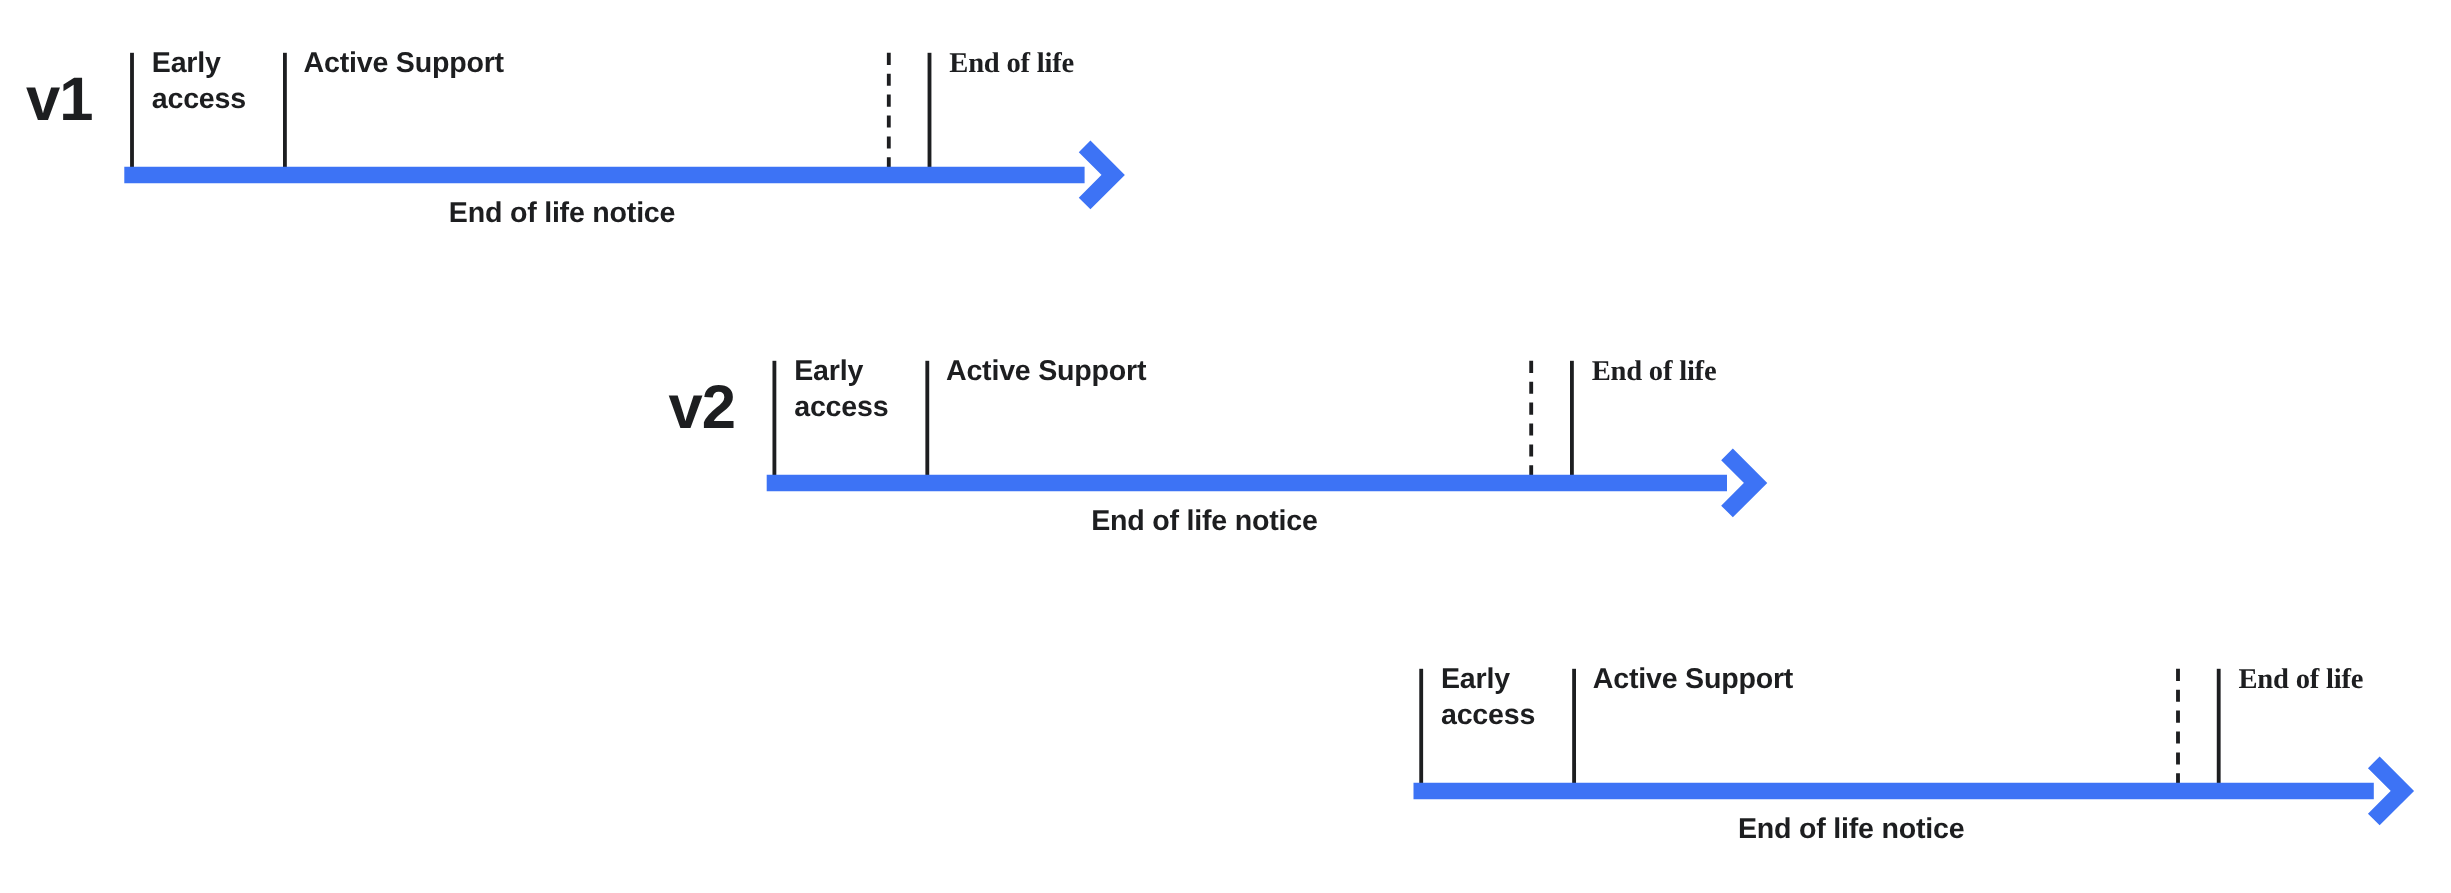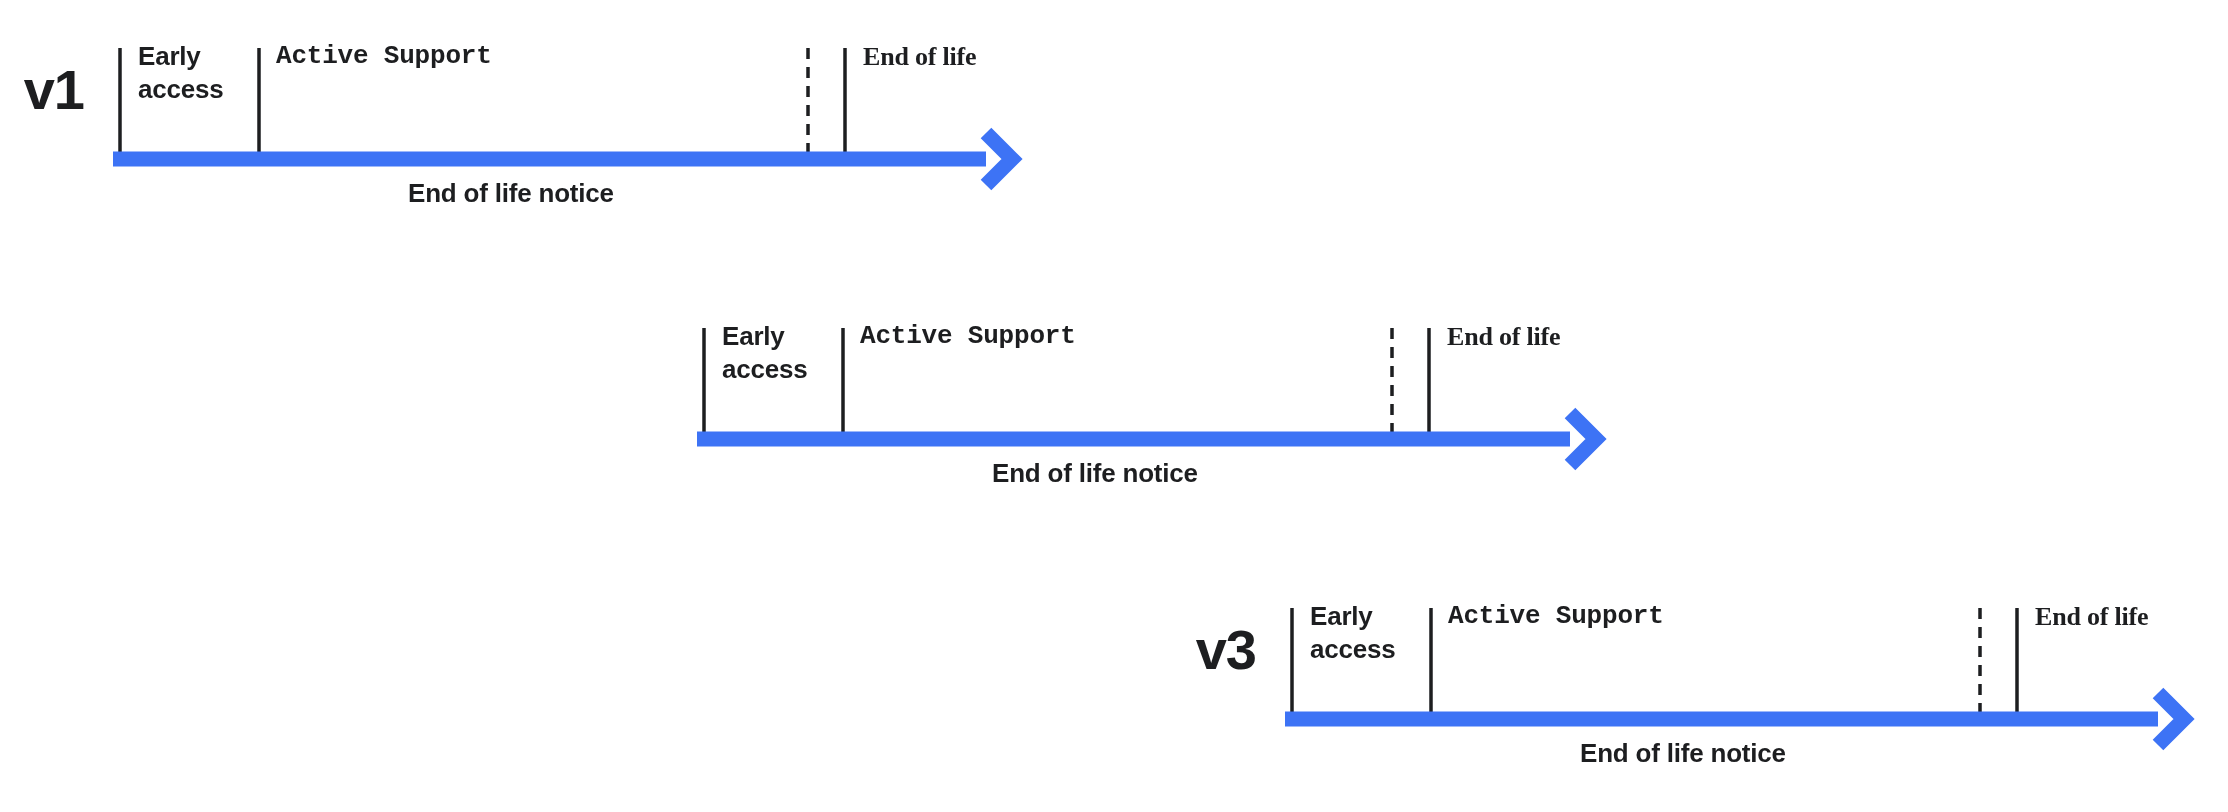--- a/index.html
+++ b/index.html
@@ -54,21 +54,21 @@
   }
   .plabel{
     position:absolute;
     font-size:26px;
     font-weight:700;
     line-height:33px;
     letter-spacing:-0.2px;
     color:var(--ink);
   }
   .plabel.early{left:20px;top:-8px;width:110px;}
-  .plabel.active{left:158px;top:-8px;width:420px;white-space:nowrap;font-family:Liberation Mono, monospace;}
+  .plabel.active{left:158px;top:-8px;width:420px;white-space:nowrap;}
   .plabel.eol{left:745px;top:-8px;width:220px;white-space:nowrap;font-family:Liberation Serif, serif;}
   .plabel.notice{
     left:290px;top:129px;width:400px;
     text-align:left;white-space:nowrap;
   }
 </style>
 </head>
 <body>
 
 <div class="canvas">
@@ -83,36 +83,36 @@
       <line x1="-5" y1="111" x2="868" y2="111" stroke="var(--accent)" stroke-width="15"></line>
       <polyline points="868,85 894,111 868,137" fill="none" stroke="var(--accent)" stroke-width="15" stroke-linejoin="miter"></polyline>
     </svg>
     <div class="plabel early">Early access</div>
     <div class="plabel active">Active Support</div>
     <div class="plabel eol">End of life</div>
     <div class="plabel notice">End of life notice</div>
   </div>
 
   <div class="trow row-2">
+    <div class="vlabel">v2</div>
     <svg class="tsvg" viewBox="-10 0 960 170">
       <line x1="2" y1="0" x2="2" y2="104" stroke="var(--ink)" stroke-width="3.5"></line>
       <line x1="141" y1="0" x2="141" y2="104" stroke="var(--ink)" stroke-width="3.5"></line>
       <line x1="690" y1="0" x2="690" y2="104" stroke="var(--ink)" stroke-width="3.5" stroke-dasharray="11 8"></line>
       <line x1="727" y1="0" x2="727" y2="104" stroke="var(--ink)" stroke-width="3.5"></line>
       <line x1="-5" y1="111" x2="868" y2="111" stroke="var(--accent)" stroke-width="15"></line>
       <polyline points="868,85 894,111 868,137" fill="none" stroke="var(--accent)" stroke-width="15" stroke-linejoin="miter"></polyline>
     </svg>
     <div class="plabel early">Early access</div>
     <div class="plabel active">Active Support</div>
     <div class="plabel eol">End of life</div>
     <div class="plabel notice">End of life notice</div>
   </div>
 
   <div class="trow row-3">
-    <div class="vlabel">v3</div>
     <svg class="tsvg" viewBox="-10 0 960 170">
       <line x1="2" y1="0" x2="2" y2="104" stroke="var(--ink)" stroke-width="3.5"></line>
       <line x1="141" y1="0" x2="141" y2="104" stroke="var(--ink)" stroke-width="3.5"></line>
       <line x1="690" y1="0" x2="690" y2="104" stroke="var(--ink)" stroke-width="3.5" stroke-dasharray="11 8"></line>
       <line x1="727" y1="0" x2="727" y2="104" stroke="var(--ink)" stroke-width="3.5"></line>
       <line x1="-5" y1="111" x2="868" y2="111" stroke="var(--accent)" stroke-width="15"></line>
       <polyline points="868,85 894,111 868,137" fill="none" stroke="var(--accent)" stroke-width="15" stroke-linejoin="miter"></polyline>
     </svg>
     <div class="plabel early">Early access</div>
     <div class="plabel active">Active Support</div>

